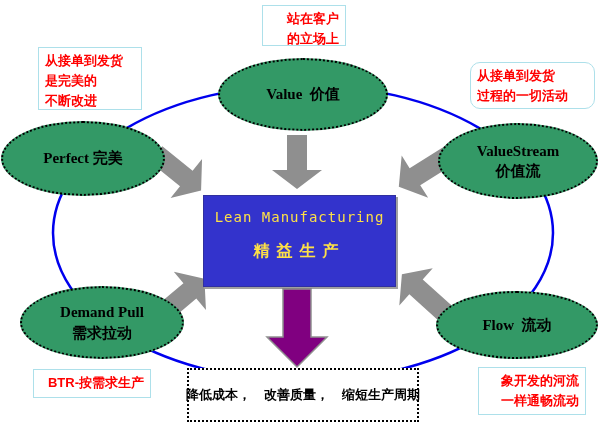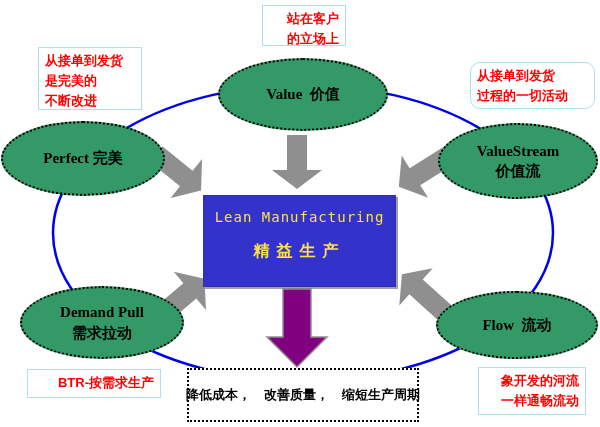--- a/index.html
+++ b/index.html
@@ -95,21 +95,21 @@
     <div>从接单到发货</div>
     <div>是完美的</div>
     <div>不断改进</div>
   </div>
 
   <div class="note" style="left:470px;top:62px;width:125px;height:47px;border-radius:10px;">
     <div>从接单到发货</div>
     <div>过程的一切活动</div>
   </div>
 
-  <div class="note center-text" style="left:27px;top:369px;width:134px;height:29px;">
+  <div class="note center-text" style="left:33px;top:369px;width:118px;height:29px;">
     <div>BTR-按需求生产</div>
   </div>
 
   <div class="note center-text" style="left:478px;top:367px;width:108px;height:48px;">
     <div>象开发的河流</div>
     <div>一样通畅流动</div>
   </div>
 
   <div id="result-box">
     <span>降低成本，　改善质量，　缩短生产周期</span>

